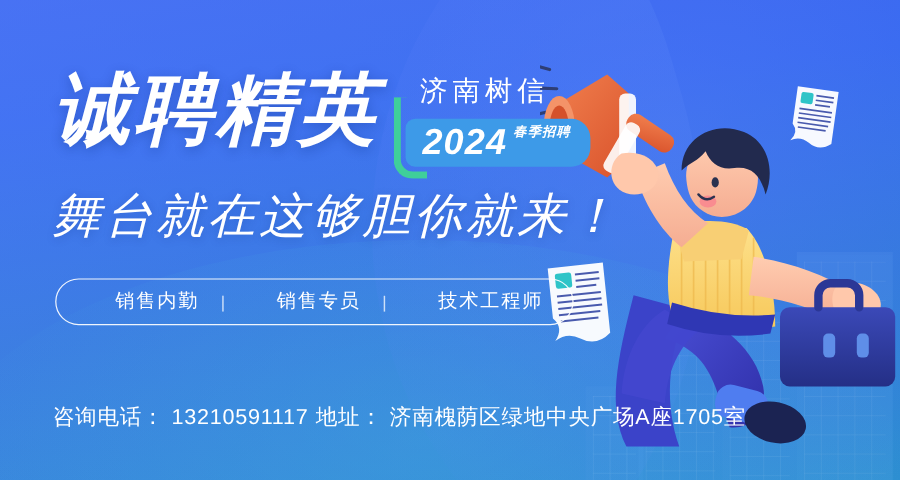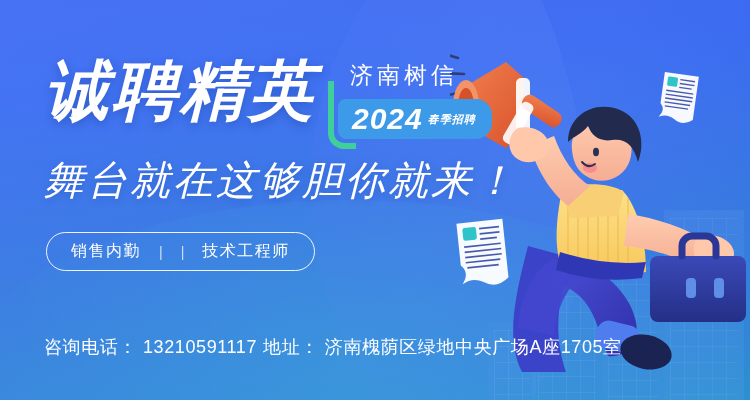--- a/index.html
+++ b/index.html
@@ -95,21 +95,21 @@
     color: #ffffff;
     letter-spacing: 4px;
     font-weight: normal;
     white-space: nowrap;
     padding-left: 12px;
   }
   .year-badge {
     position: relative;
     margin-top: 12px;
     display: inline-flex;
-    align-items: center;
+    align-items: flex-start;
     gap: 5px;
     background: #3d9ae8;
     border-radius: 8px 16px 16px 8px;
     padding: 5px 16px 5px 14px;
   }
   .green-hook {
     position: absolute;
     left: -10px;
     top: -18px;
     width: 22px;
@@ -161,20 +161,21 @@
     gap: 18px;
     border: 1.6px solid rgba(255,255,255,0.92);
     border-radius: 22px;
     padding: 8px 24px;
   }
   .pos-item {
     font-size: 16px;
     color: #ffffff;
     letter-spacing: 1.5px;
     white-space: nowrap;
+    margin-left: 25px;
   }
   .pos-sep {
     font-size: 14px;
     color: rgba(255,255,255,0.75);
   }
 
   .contact-line {
     position: absolute;
     left: 44px;
     top: 335px;
@@ -344,20 +345,21 @@
         </span>
       </div>
     </div>
   </div>
 
   <div class="subheadline">舞台就在这够胆你就来！</div>
 
   <div class="positions-pill">
     <span class="pos-item">销售内勤</span>
     <span class="pos-sep">|</span>
+    <span class="pos-item">销售专员</span>
     <span class="pos-sep">|</span>
     <span class="pos-item">技术工程师</span>
   </div>
 
   <div class="contact-line">
     <span class="seg">咨询电话：</span><span class="seg">13210591117</span><span class="seg">地址：</span><span class="seg">济南槐荫区绿地中央广场A座1705室</span>
   </div>
 
 </div>
 

